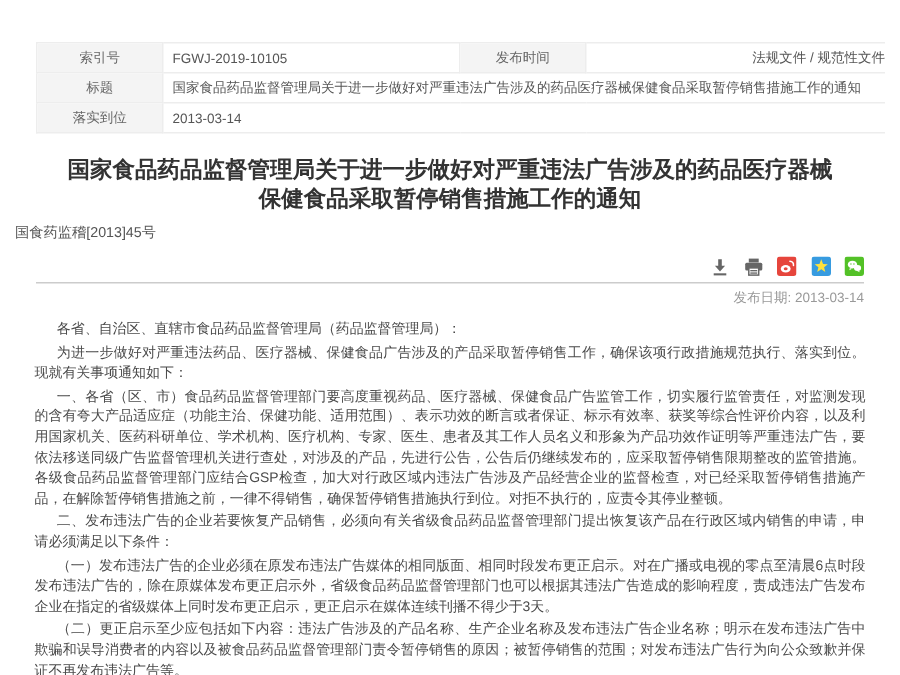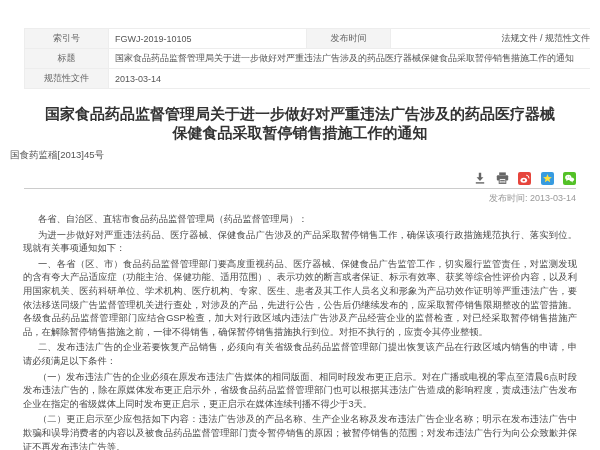--- a/index.html
+++ b/index.html
@@ -58,21 +58,21 @@
       <td class="lbl col-l1">索引号</td>
       <td class="col-v1">FGWJ-2019-10105</td>
       <td class="lbl col-l2">发布时间</td>
       <td class="col-v2">法规文件 / 规范性文件</td>
     </tr>
     <tr>
       <td class="lbl">标题</td>
       <td colspan="3">国家食品药品监督管理局关于进一步做好对严重违法广告涉及的药品医疗器械保健食品采取暂停销售措施工作的通知</td>
     </tr>
     <tr>
-      <td class="lbl">规范性文件</td>
+      <td class="lbl">落实到位</td>
       <td colspan="3">2013-03-14</td>
     </tr>
   </tbody>
     </table>
 
   <h1 class="doc-title">国家食品药品监督管理局关于进一步做好对严重违法广告涉及的药品医疗器械保健食品采取暂停销售措施工作的通知</h1>
 
   <div class="doc-number">国食药监稽[2013]45号</div>
 
   <div class="toolbar">
@@ -111,21 +111,21 @@
         <ellipse cx="5.3" cy="5.4" rx="3.1" ry="2.6" fill="#ffffff"></ellipse>
         <path d="M3.6 7.6 L3.2 9.2 L5 8.1 Z" fill="#ffffff"></path>
         <ellipse cx="8.7" cy="7.6" rx="2.4" ry="2" fill="#ffffff"></ellipse>
         <path d="M9.6 9.3 L10.2 10.5 L8.4 9.7 Z" fill="#ffffff"></path>
         <circle cx="4.3" cy="5" r="0.45" fill="#53c127"></circle>
         <circle cx="6.3" cy="5" r="0.45" fill="#53c127"></circle>
       </svg>
     </span>
   </div>
 
-  <div class="publish-time"><span>发布时间: </span><span>2013-03-14</span></div>
+  <div class="publish-time"><span>发布日期: </span><span>2013-03-14</span></div>
 
   <div class="doc-body">
     <p>各省、自治区、直辖市食品药品监督管理局（药品监督管理局）：</p>
     <p>为进一步做好对严重违法药品、医疗器械、保健食品广告涉及的产品采取暂停销售工作，确保该项行政措施规范执行、落实到位。现就有关事项通知如下：</p>
     <p>一、各省（区、市）食品药品监督管理部门要高度重视药品、医疗器械、保健食品广告监管工作，切实履行监管责任，对监测发现的含有夸大产品适应症（功能主治、保健功能、适用范围）、表示功效的断言或者保证、标示有效率、获奖等综合性评价内容，以及利用国家机关、医药科研单位、学术机构、医疗机构、专家、医生、患者及其工作人员名义和形象为产品功效作证明等严重违法广告，要依法移送同级广告监督管理机关进行查处，对涉及的产品，先进行公告，公告后仍继续发布的，应采取暂停销售限期整改的监管措施。各级食品药品监督管理部门应结合GSP检查，加大对行政区域内违法广告涉及产品经营企业的监督检查，对已经采取暂停销售措施产品，在解除暂停销售措施之前，一律不得销售，确保暂停销售措施执行到位。对拒不执行的，应责令其停业整顿。</p>
     <p>二、发布违法广告的企业若要恢复产品销售，必须向有关省级食品药品监督管理部门提出恢复该产品在行政区域内销售的申请，申请必须满足以下条件：</p>
     <p>（一）发布违法广告的企业必须在原发布违法广告媒体的相同版面、相同时段发布更正启示。对在广播或电视的零点至清晨6点时段发布违法广告的，除在原媒体发布更正启示外，省级食品药品监督管理部门也可以根据其违法广告造成的影响程度，责成违法广告发布企业在指定的省级媒体上同时发布更正启示，更正启示在媒体连续刊播不得少于3天。</p>
     <p>（二）更正启示至少应包括如下内容：违法广告涉及的产品名称、生产企业名称及发布违法广告企业名称；明示在发布违法广告中欺骗和误导消费者的内容以及被食品药品监督管理部门责令暂停销售的原因；被暂停销售的范围；对发布违法广告行为向公众致歉并保证不再发布违法广告等。</p>
 
   </div>

